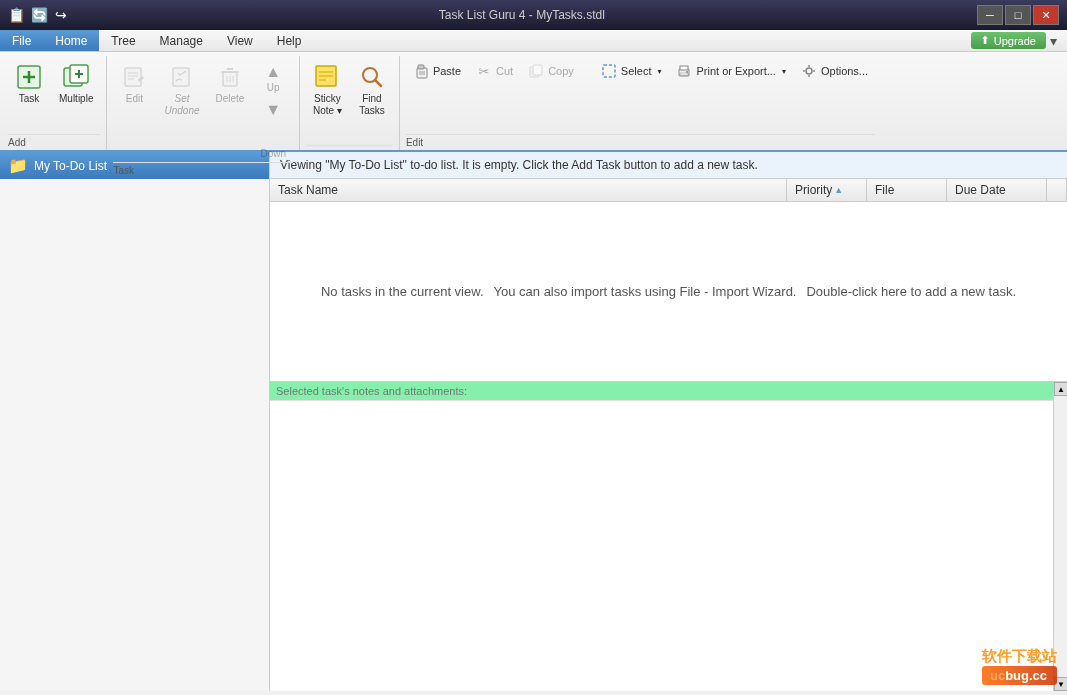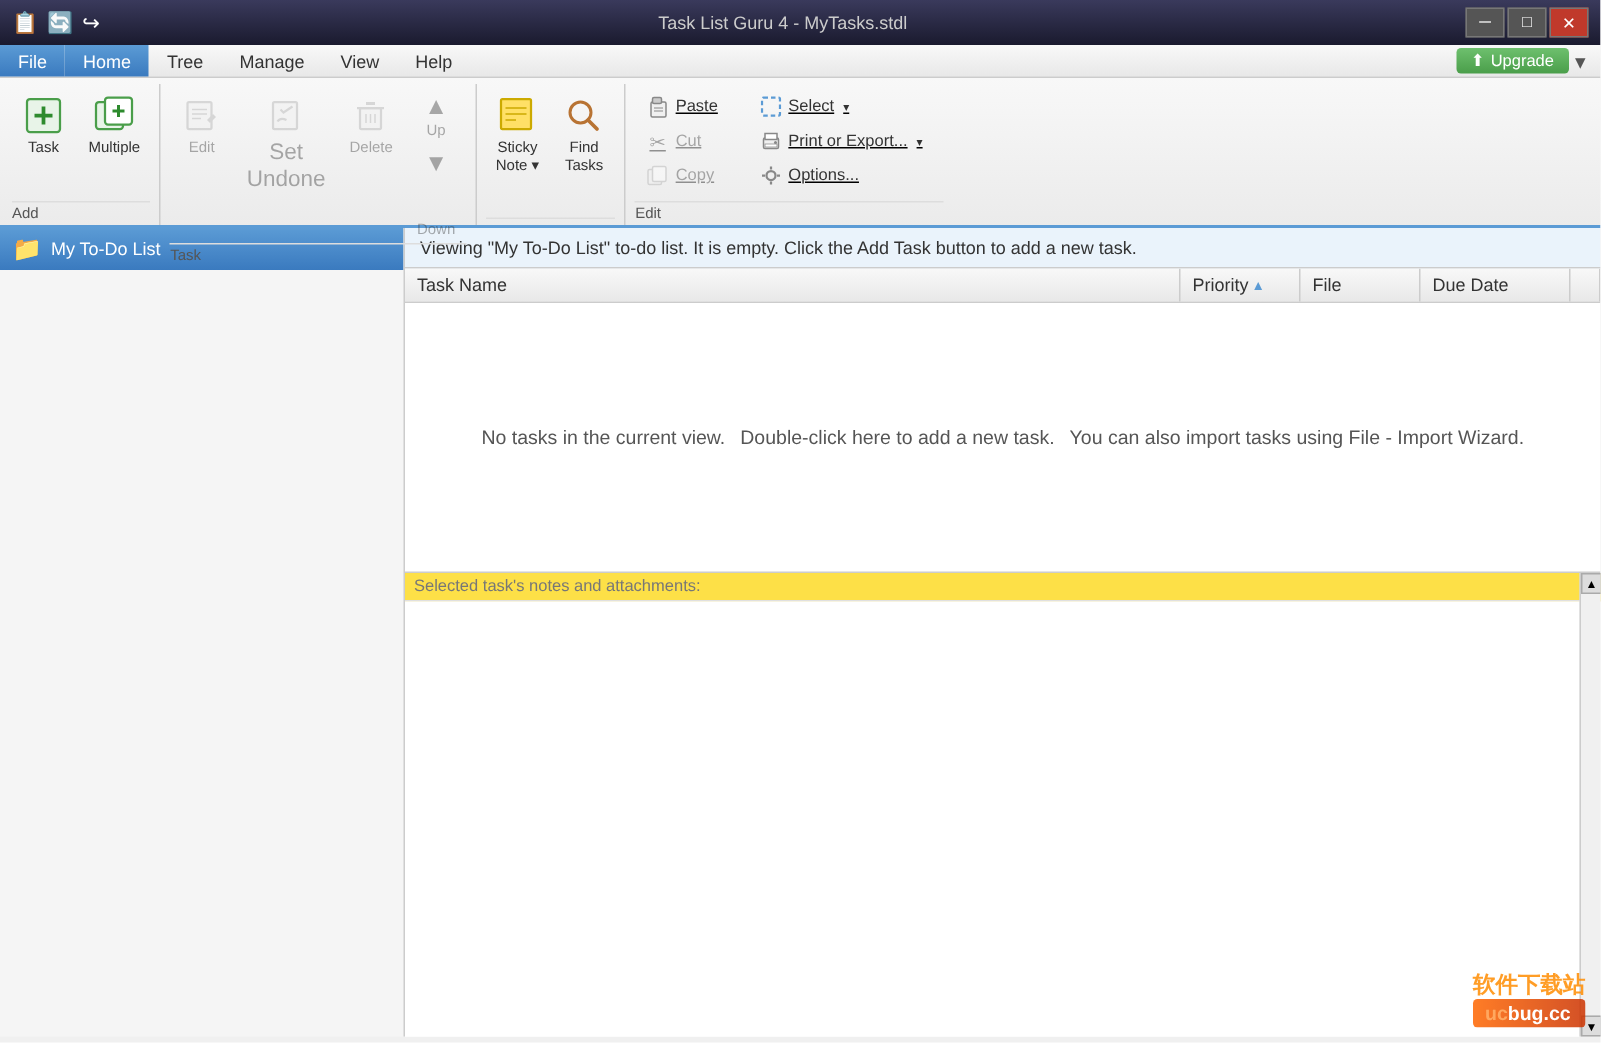--- a/index.html
+++ b/index.html
@@ -119,24 +119,23 @@
     .ribbon-btn-icon {
       width: 28px; height: 28px;
       display: flex; align-items: center; justify-content: center;
       font-size: 22px;
     }
     .ribbon-btn-label { font-size: 10px; text-align: center; line-height: 1.2; }
 
     
     .ribbon-small-group {
       display: flex;
-      flex-direction: column;
+      flex-direction: row;
       gap: 1px;
       padding-top: 2px;
-      text-decoration: underline;
     }
     .ribbon-small-btn {
       display: flex;
       align-items: center;
       gap: 4px;
       padding: 2px 6px;
       cursor: pointer;
       border: 1px solid transparent;
       border-radius: 2px;
       font-size: 11px;
@@ -237,21 +236,21 @@
       border-top: 1px solid #ccc;
       display: flex;
       flex-direction: column;
       height: 310px;
       position: relative;
     }
     .notes-label {
       font-size: 11px;
       color: #777;
       padding: 3px 6px;
-      background: #fde047;
+      background: #86efac;
       border-bottom: 1px solid #e0e0e0;
     }
     .notes-content {
       flex: 1;
       background: white;
     }
     .notes-scrollbar {
       position: absolute;
       right: 0;
       top: 0;
@@ -386,21 +385,21 @@
         <span class="ribbon-btn-label">Edit</span>
       </div>
       <div class="ribbon-btn disabled">
         <div class="ribbon-btn-icon">
           <svg width="24" height="24" viewBox="0 0 24 24">
             <rect x="3" y="3" width="16" height="18" rx="1" fill="#f0f0f0" stroke="#aaa" stroke-width="1.5"></rect>
             <path d="M8 8 L10 10 L16 6" stroke="#aaa" stroke-width="1.5" fill="none"></path>
             <path d="M6 16 Q8 13 12 15" stroke="#aaa" stroke-width="1.5" fill="none" marker-end="url(#arr)"></path>
           </svg>
         </div>
-        <span class="ribbon-btn-label" style="font-size:15px;">Set<br>Undone</span>
+        <span class="ribbon-btn-label" style="font-size:10px;font-style:italic;">Set<br>Undone</span>
       </div>
       <div class="ribbon-btn disabled">
         <div class="ribbon-btn-icon">
           <svg width="24" height="24" viewBox="0 0 24 24">
             <rect x="5" y="7" width="14" height="14" rx="1" fill="#f0f0f0" stroke="#aaa" stroke-width="1.5"></rect>
             <line x1="3" y1="7" x2="21" y2="7" stroke="#aaa" stroke-width="1.5"></line>
             <line x1="9" y1="4" x2="15" y2="4" stroke="#aaa" stroke-width="2"></line>
             <line x1="9" y1="11" x2="9" y2="17" stroke="#aaa" stroke-width="1"></line>
             <line x1="12" y1="11" x2="12" y2="17" stroke="#aaa" stroke-width="1"></line>
             <line x1="15" y1="11" x2="15" y2="17" stroke="#aaa" stroke-width="1"></line>
@@ -550,22 +549,22 @@
           <span>File</span>
         </div>
         <div class="task-table-header-cell col-due-date">
           <span>Due Date</span>
         </div>
         <div class="task-table-header-cell col-extra"></div>
       </div>
 
       <div class="task-empty-area">
         <span>No tasks in the current view.</span>
+        <span>You can also import tasks using File - Import Wizard.</span>
         <span>Double-click here to add a new task.</span>
-        <span>You can also import tasks using File - Import Wizard.</span>
       </div>
     </div>
 
     <div class="notes-area">
       <div class="notes-label">Selected task's notes and attachments:</div>
       <div class="notes-content"></div>
       <div class="notes-scrollbar">
         <div class="scrollbar-up">▲</div>
         <div class="scrollbar-down" style="position:absolute;bottom:0;">▼</div>
       </div>

